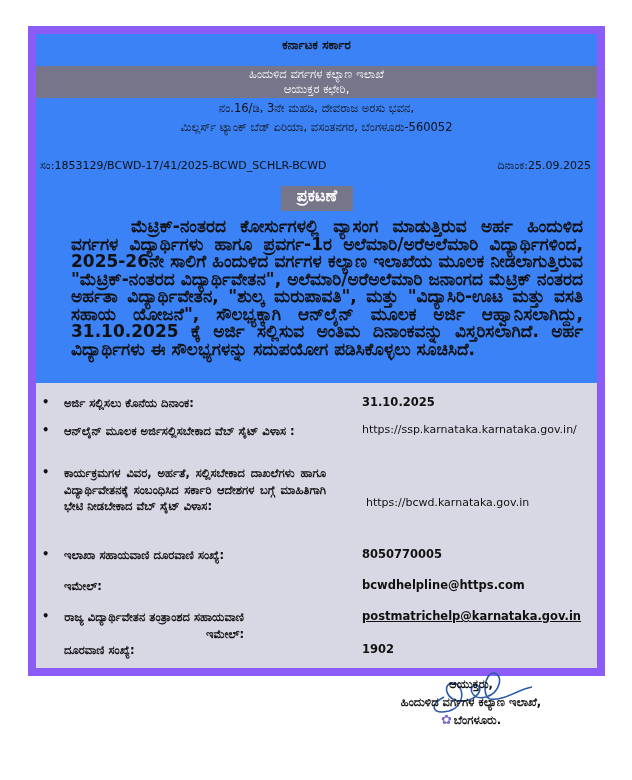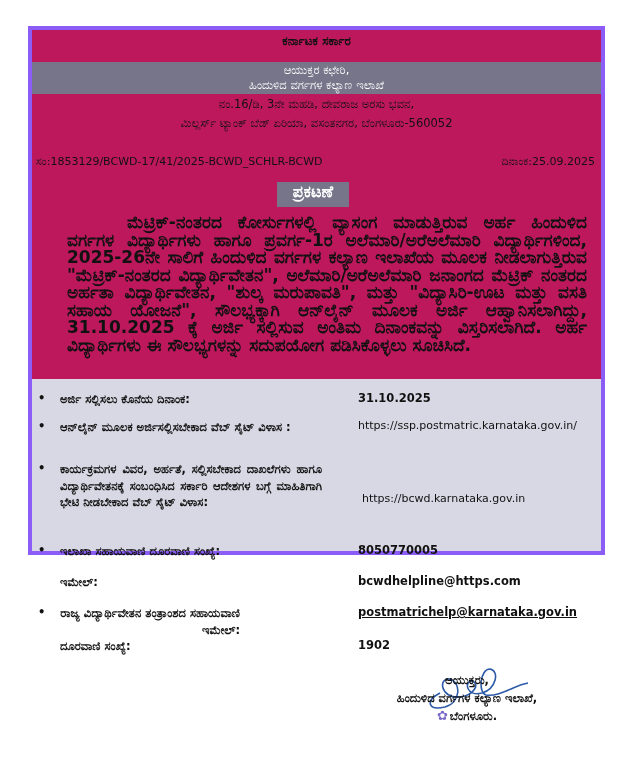--- a/index.html
+++ b/index.html
@@ -1,19 +1,19 @@
 <!DOCTYPE html>
 <html><head>
 <meta charset="utf-8">
 <style>
   html, body { margin: 0; padding: 0; background: #ffffff; }
   body { width: 632px; height: 780px; position: relative; overflow: hidden;
          font-family: "DejaVu Sans", "Liberation Sans", sans-serif; color: #111; }
-  .frame { position: absolute; left: 28px; top: 26px; width: 577px; height: 529px;
-           border: 4px solid #8b5cf6; box-sizing: border-box; background: #be185d; }
+  .frame { position: absolute; left: 28px; top: 26px; width: 577px; height: 650px;
+           border: 8px solid #8b5cf6; box-sizing: border-box; background: #3b82f6; }
   .gov-title { position: absolute; left: 0; right: 0; top: 4px; text-align: center;
                font-size: 12px; font-weight: bold; }
   .office-band { position: absolute; left: 0; right: 0; top: 32px; height: 32px;
                  background: #76758a; color: #fff; text-align: center;
                  font-size: 11.5px; line-height: 15px; padding-top: 1px; box-sizing: border-box; }
   .address { position: absolute; left: 0; right: 0; top: 65px; text-align: center;
              font-size: 11.5px; font-weight: normal; line-height: 19px; }
   .ref-row { position: absolute; left: 4px; right: 6px; top: 125px; font-size: 11px;
              display: flex; justify-content: space-between; }
   .notice-badge { position: absolute; left: 245px; top: 152px; width: 72px; height: 25px;
@@ -35,22 +35,22 @@
                 font-size: 11.5px; font-weight: bold; line-height: 18px; }
   .seal { display: inline-block; color: #7a69c8; font-size: 13px; margin-right: 2px; }
 </style>
 </head>
 <body>
 
 <div class="frame">
   <div class="gov-title">ಕರ್ನಾಟಕ ಸರ್ಕಾರ</div>
 
   <div class="office-band">
+    <div>ಹಿಂದುಳಿದ ವರ್ಗಗಳ ಕಲ್ಯಾಣ ಇಲಾಖೆ</div>
     <div>ಆಯುಕ್ತರ ಕಛೇರಿ,</div>
-    <div>ಹಿಂದುಳಿದ ವರ್ಗಗಳ ಕಲ್ಯಾಣ ಇಲಾಖೆ</div>
   </div>
 
   <div class="address">
     <div>ನಂ.16/ಡಿ, 3ನೇ ಮಹಡಿ, ದೇವರಾಜ ಅರಸು ಭವನ,</div>
     <div>ಮಿಲ್ಲರ್ಸ್ ಟ್ಯಾಂಕ್ ಬೆಡ್ ಏರಿಯಾ, ವಸಂತನಗರ, ಬೆಂಗಳೂರು-560052</div>
   </div>
 
   <div class="ref-row">
     <span>ಸಂ:1853129/BCWD-17/41/2025-BCWD_SCHLR-BCWD</span>
     <span>ದಿನಾಂಕ:25.09.2025</span>
@@ -62,21 +62,21 @@
 
   <div class="info-panel">
     <div class="info-row" style="top:12px;">
       <span class="bullet">•</span>
       <span class="label">ಅರ್ಜಿ ಸಲ್ಲಿಸಲು ಕೊನೆಯ ದಿನಾಂಕ:</span>
       <span class="value">31.10.2025</span>
     </div>
     <div class="info-row" style="top:40px;">
       <span class="bullet">•</span>
       <span class="label" style="text-align:left;">ಆನ್‌ಲೈನ್ ಮೂಲಕ ಅರ್ಜಿಸಲ್ಲಿಸಬೇಕಾದ ವೆಬ್ ಸೈಟ್ ವಿಳಾಸ :</span>
-      <span class="value plain">https://ssp.postmatric.karnataka.gov.in/</span>
+      <span class="value plain">https://ssp.karnataka.karnataka.gov.in/</span>
     </div>
     <div class="info-row" style="top:82px;">
       <span class="bullet">•</span>
       <span class="label">ಕಾರ್ಯಕ್ರಮಗಳ ವಿವರ, ಅರ್ಹತೆ, ಸಲ್ಲಿಸಬೇಕಾದ ದಾಖಲೆಗಳು ಹಾಗೂ ವಿದ್ಯಾರ್ಥಿವೇತನಕ್ಕೆ ಸಂಬಂಧಿಸಿದ ಸರ್ಕಾರಿ ಆದೇಶಗಳ ಬಗ್ಗೆ ಮಾಹಿತಿಗಾಗಿ ಭೇಟಿ ನೀಡಬೇಕಾದ ವೆಬ್ ಸೈಟ್ ವಿಳಾಸ:</span>
       <span class="value plain" style="top:31px; left:322px;">https://bcwd.karnataka.gov.in</span>
     </div>
     <div class="info-row" style="top:164px;">
       <span class="bullet">•</span>
       <span class="label">ಇಲಾಖಾ ಸಹಾಯವಾಣಿ ದೂರವಾಣಿ ಸಂಖ್ಯೆ:</span>
       <span class="value">8050770005</span>

